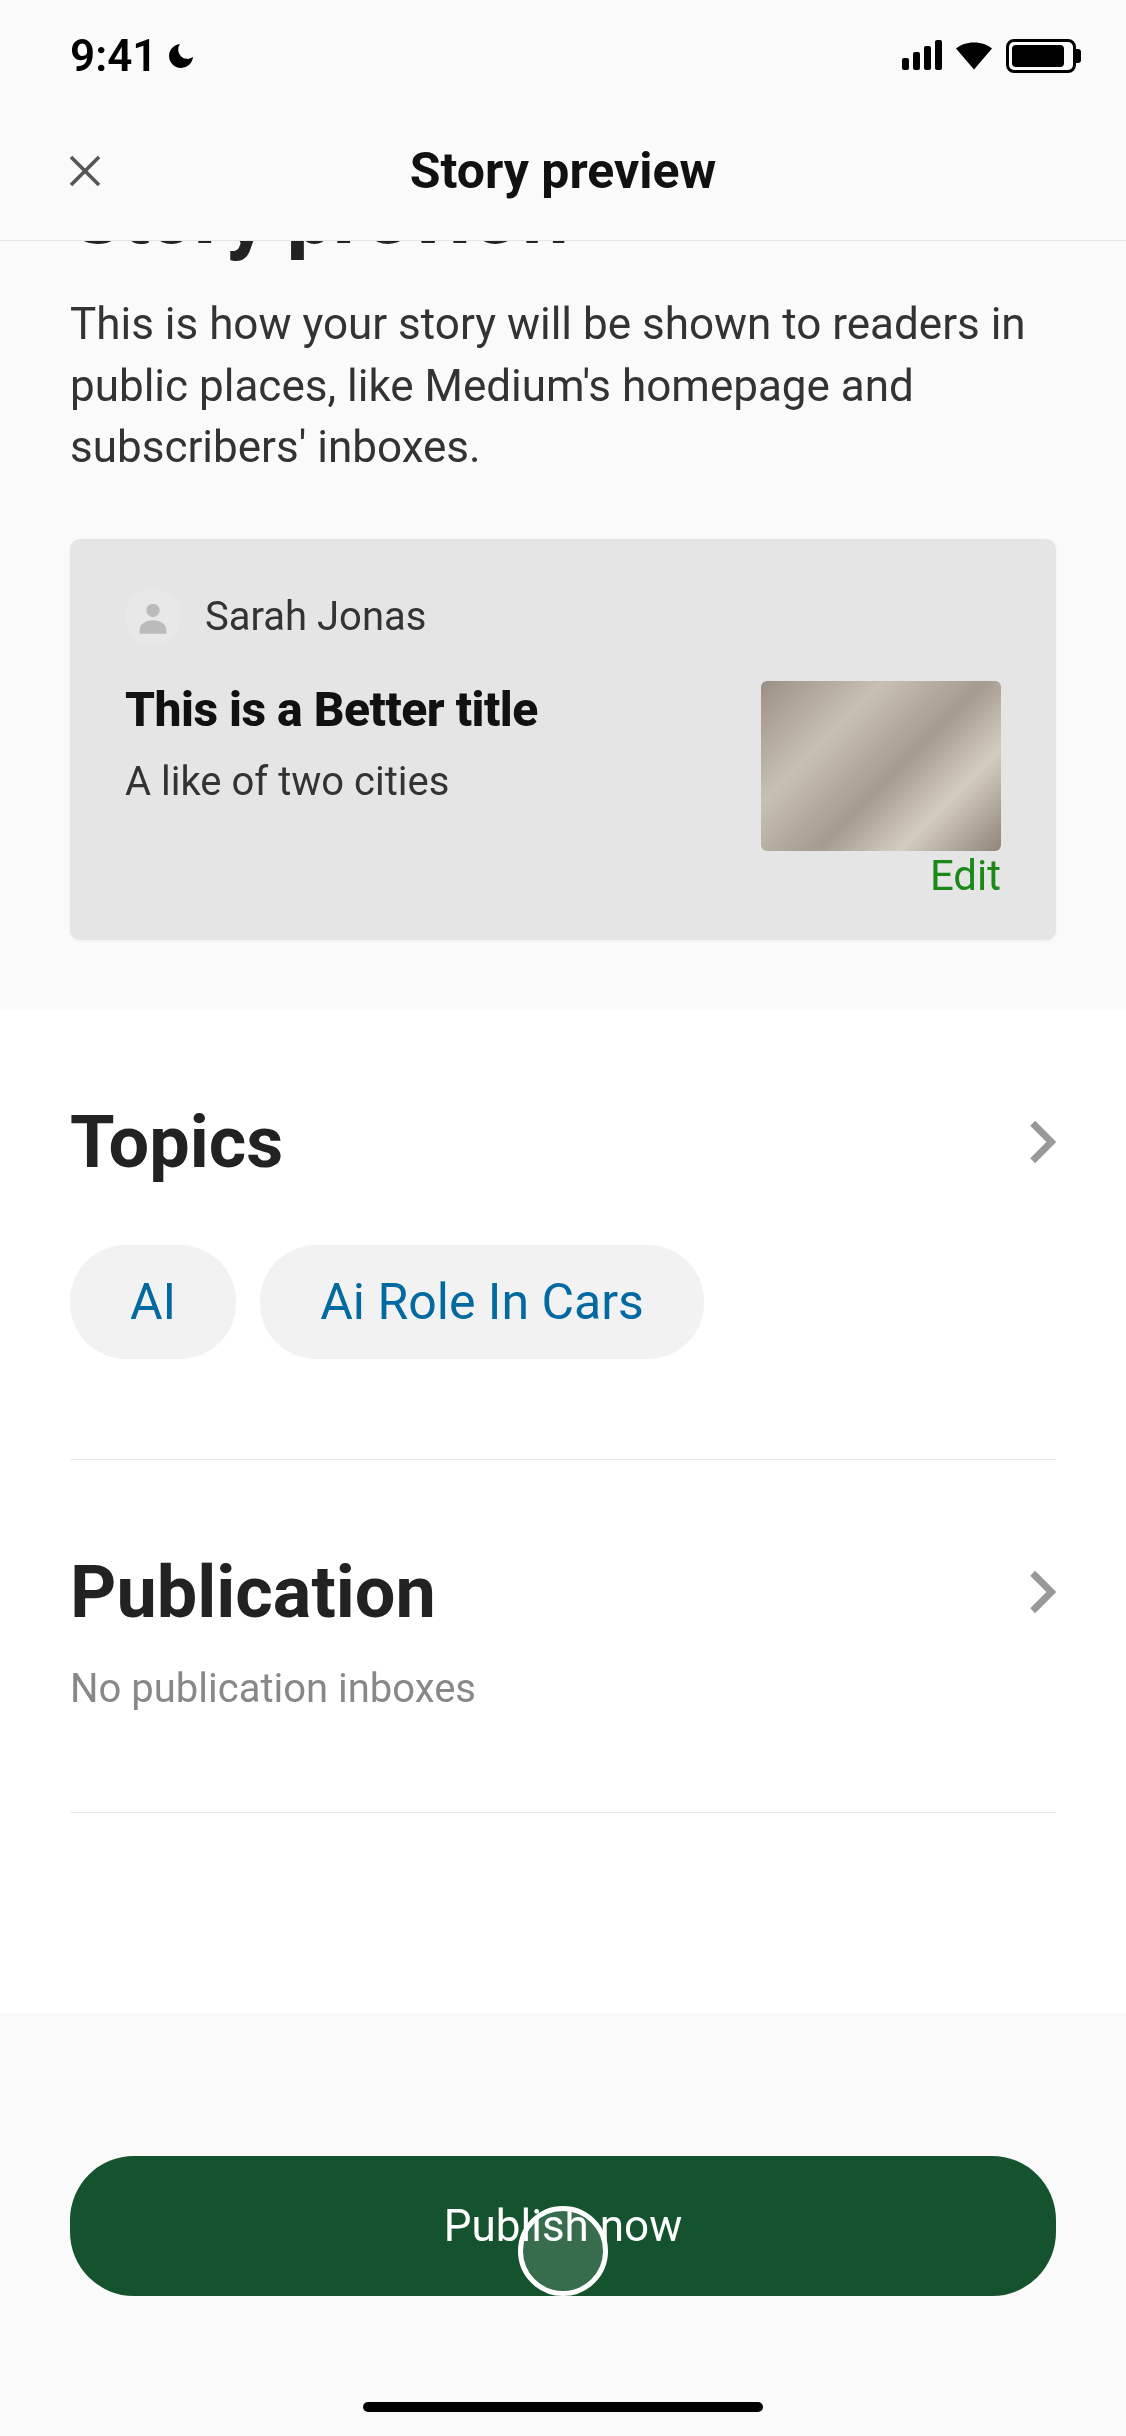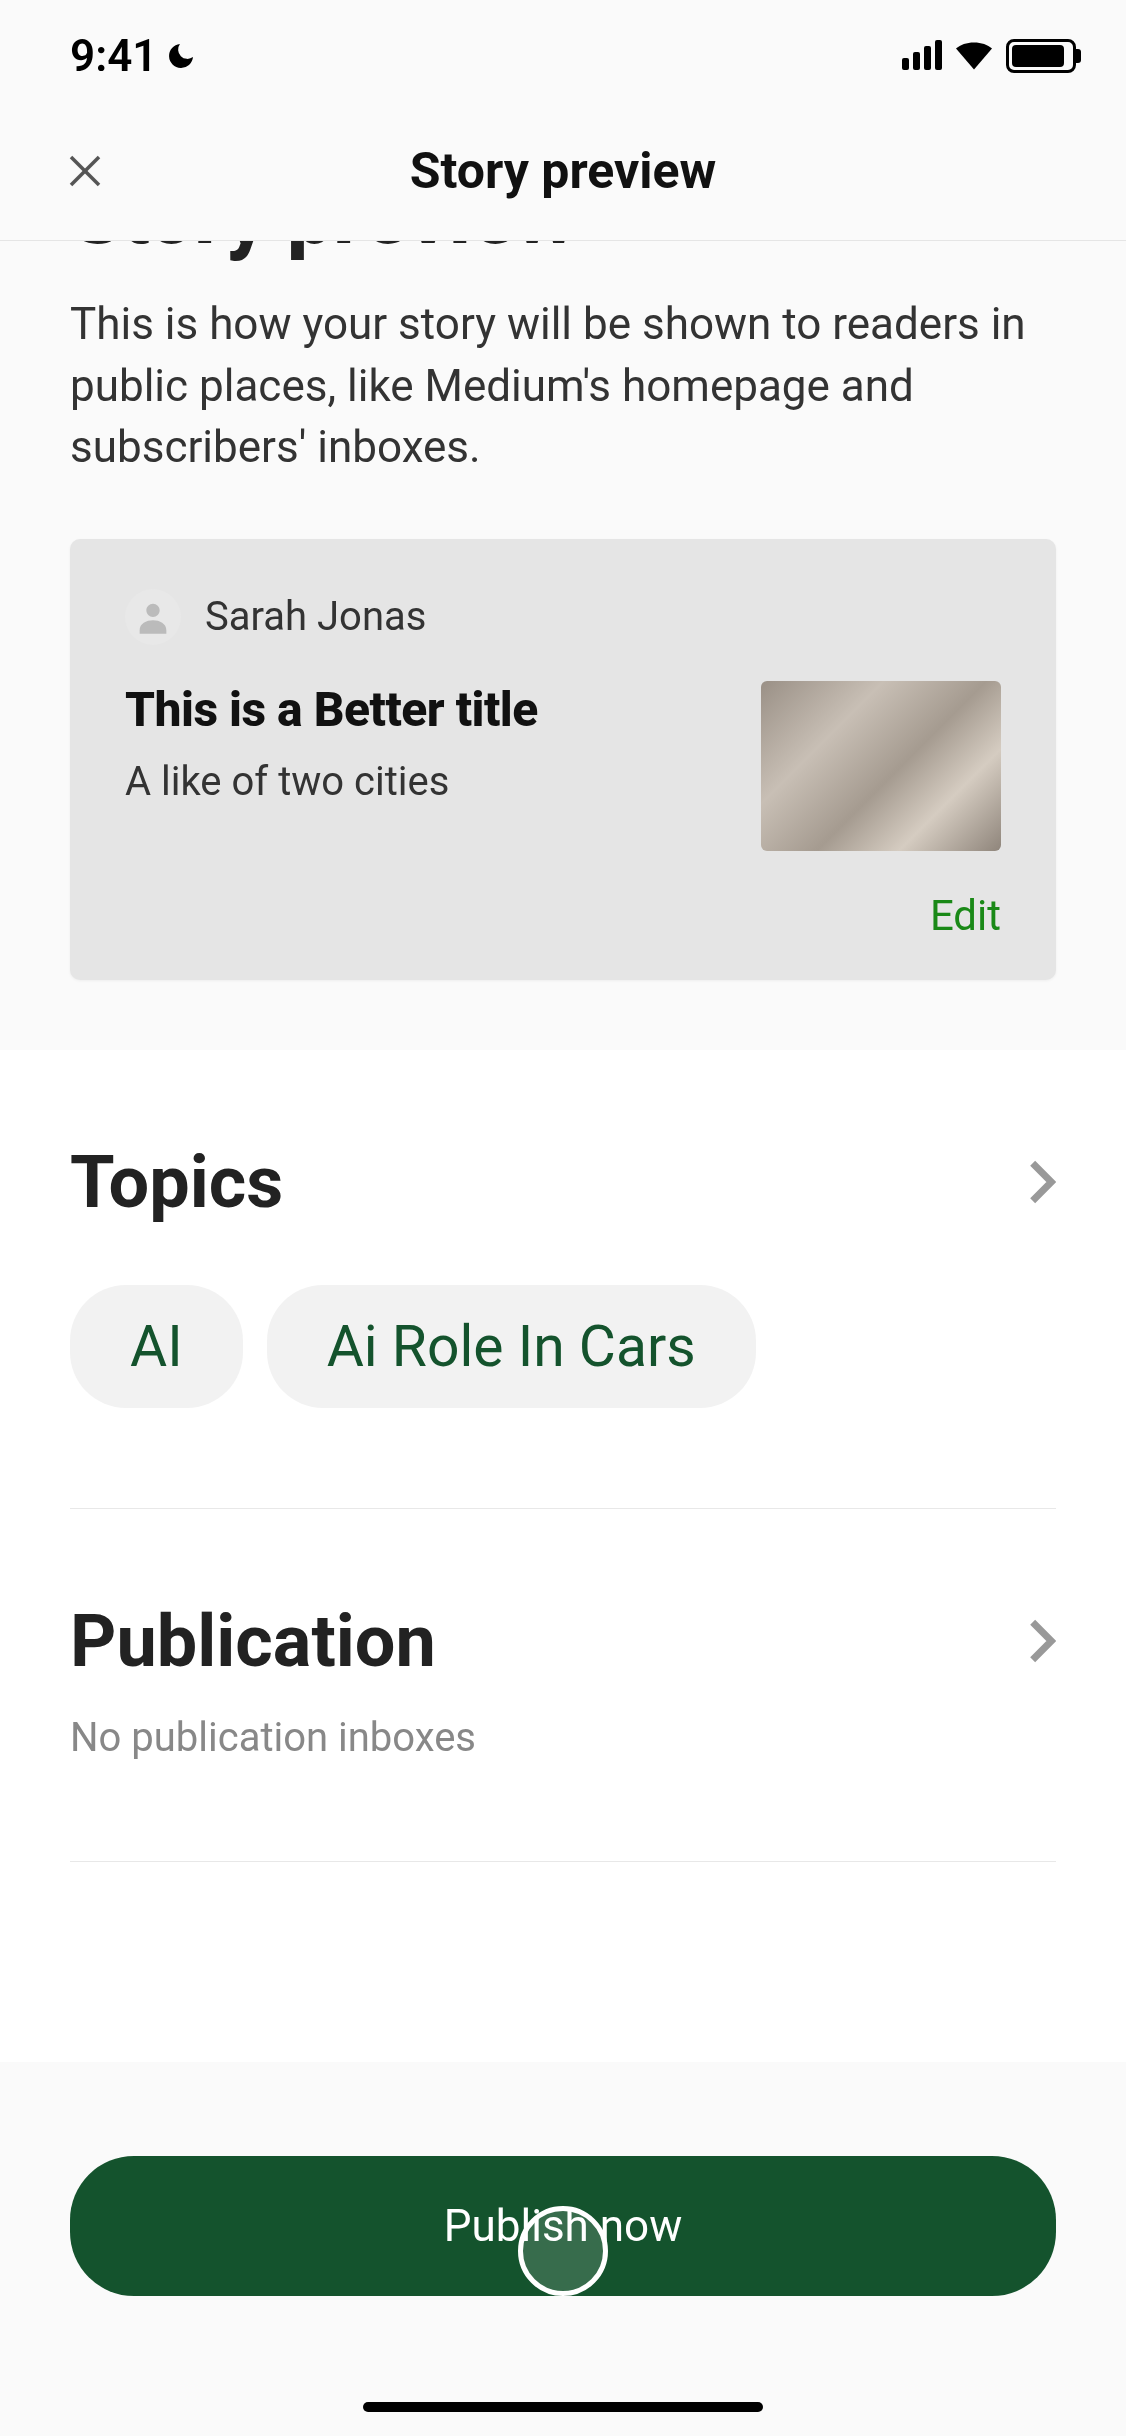--- a/index.html
+++ b/index.html
@@ -184,21 +184,20 @@
     width: 240px;
     height: 170px;
     border-radius: 6px;
     background: linear-gradient(135deg, #9a9086 0%, #c8bfb5 30%, #a59b90 55%, #d5ccc1 75%, #8f857b 100%);
     flex-shrink: 0;
   }
   .edit-link {
     text-align: right;
     font-size: 42px;
     color: #1a8917;
-    margin-top: 40px;
   }
   .white-section {
     background: #fff;
     margin-top: 70px;
     padding: 0 70px 200px 70px;
   }
   .section-row {
     display: flex;
     align-items: center;
     justify-content: space-between;
@@ -224,22 +223,22 @@
     display: flex;
     gap: 24px;
     margin-top: 60px;
     padding-bottom: 100px;
     border-bottom: 1px solid #e8e8e8;
   }
   .chip {
     background: #f2f2f2;
     border-radius: 56px;
     padding: 28px 60px;
-    font-size: 57px;
-    color: #14532d;
+    font-size: 50px;
+    color: #0369a1;
   }
   .pub-sub {
     font-size: 40px;
     color: #888;
     margin-top: 30px;
     padding-bottom: 100px;
     border-bottom: 1px solid #e8e8e8;
   }
   .publish-btn {
     position: absolute;

